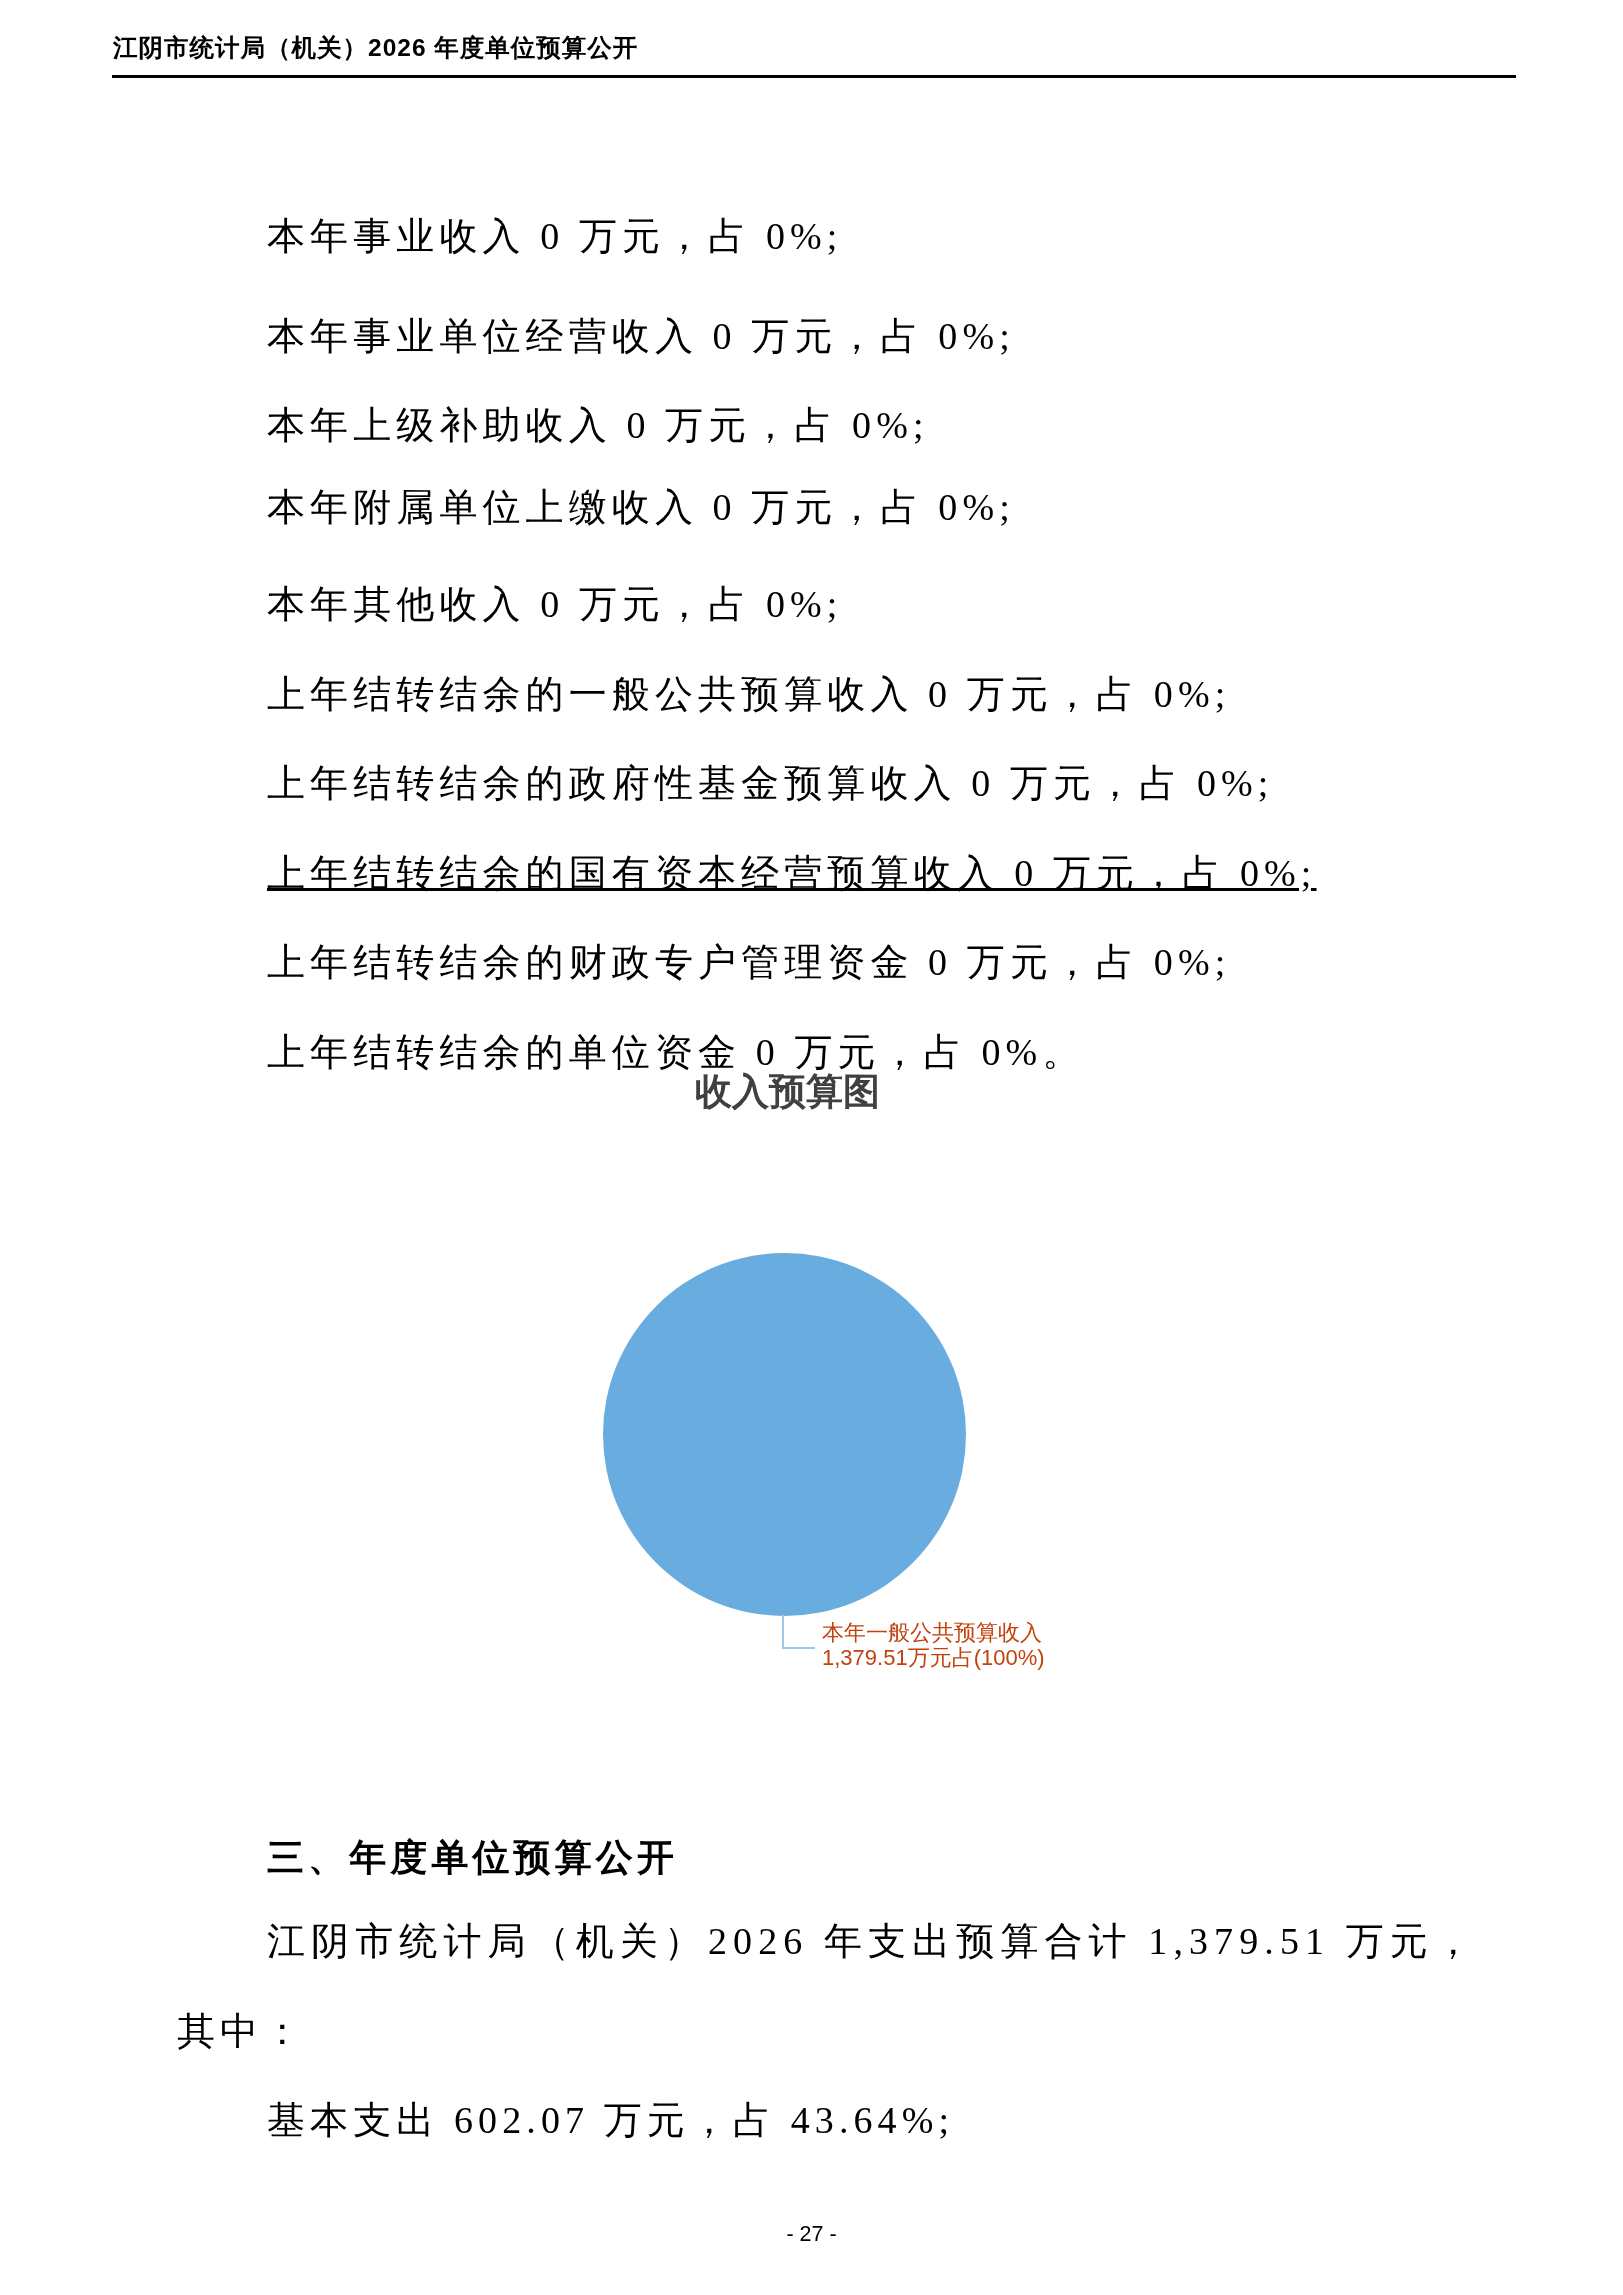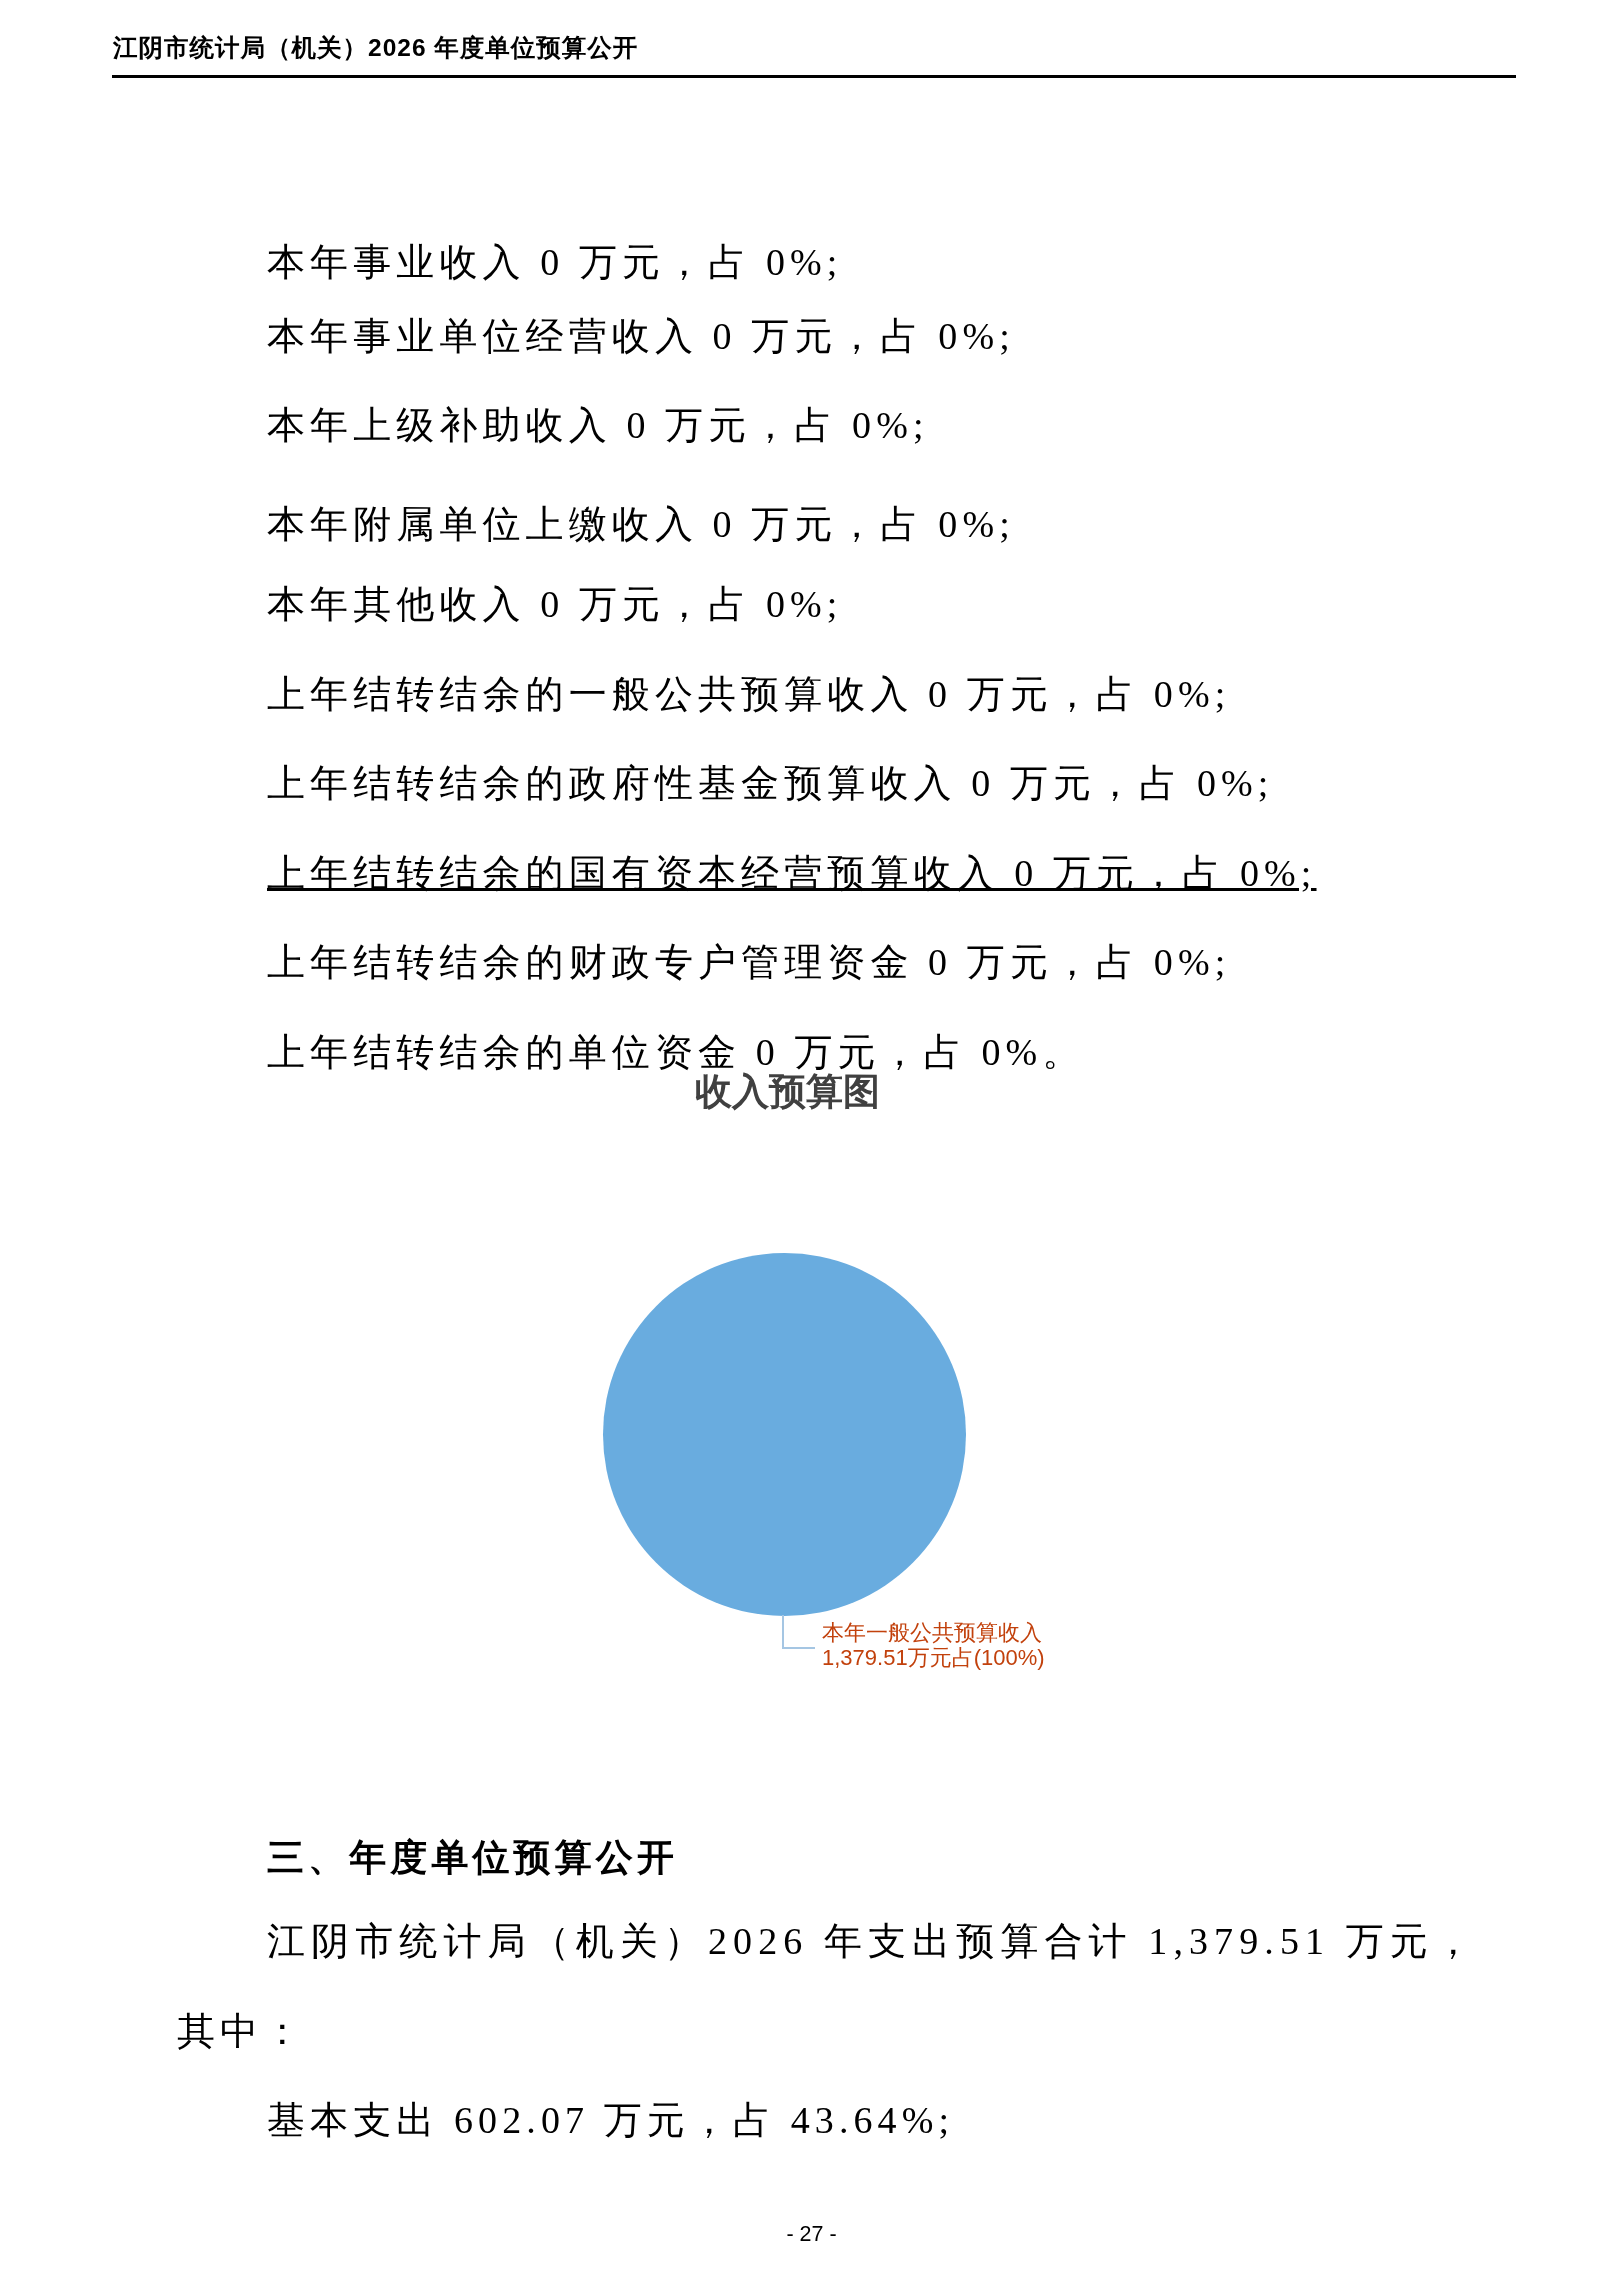--- a/index.html
+++ b/index.html
@@ -130,24 +130,24 @@
 </head>
 <body>
 
 <div id="page">
 
   <div class="hdr-title">江阴市统计局（机关）2026 年度单位预算公开</div>
 
   <div class="hdr-rule"></div>
 
   <div id="income-lines">
-      <div class="body-line" style="top: 242px;">本年事业收入 0 万元，占 0%;</div>
+      <div class="body-line" style="top: 216px;">本年事业收入 0 万元，占 0%;</div>
       <div class="body-line" style="top: 316px;">本年事业单位经营收入 0 万元，占 0%;</div>
       <div class="body-line" style="top: 405px;">本年上级补助收入 0 万元，占 0%;</div>
-      <div class="body-line" style="top: 504px;">本年附属单位上缴收入 0 万元，占 0%;</div>
+      <div class="body-line" style="top: 487px;">本年附属单位上缴收入 0 万元，占 0%;</div>
       <div class="body-line" style="top: 584px;">本年其他收入 0 万元，占 0%;</div>
       <div class="body-line" style="top: 674px;">上年结转结余的一般公共预算收入 0 万元，占 0%;</div>
       <div class="body-line" style="top: 763px;">上年结转结余的政府性基金预算收入 0 万元，占 0%;</div>
       <div class="body-line" style="top: 853px; text-decoration: underline;">上年结转结余的国有资本经营预算收入 0 万元，占 0%;</div>
       <div class="body-line" style="top: 942px;">上年结转结余的财政专户管理资金 0 万元，占 0%;</div>
       <div class="body-line" style="top: 1032px;">上年结转结余的单位资金 0 万元，占 0%。</div>
     </div>
 
   <div class="chart-title" style="color: #404040;">收入预算图</div>
 

